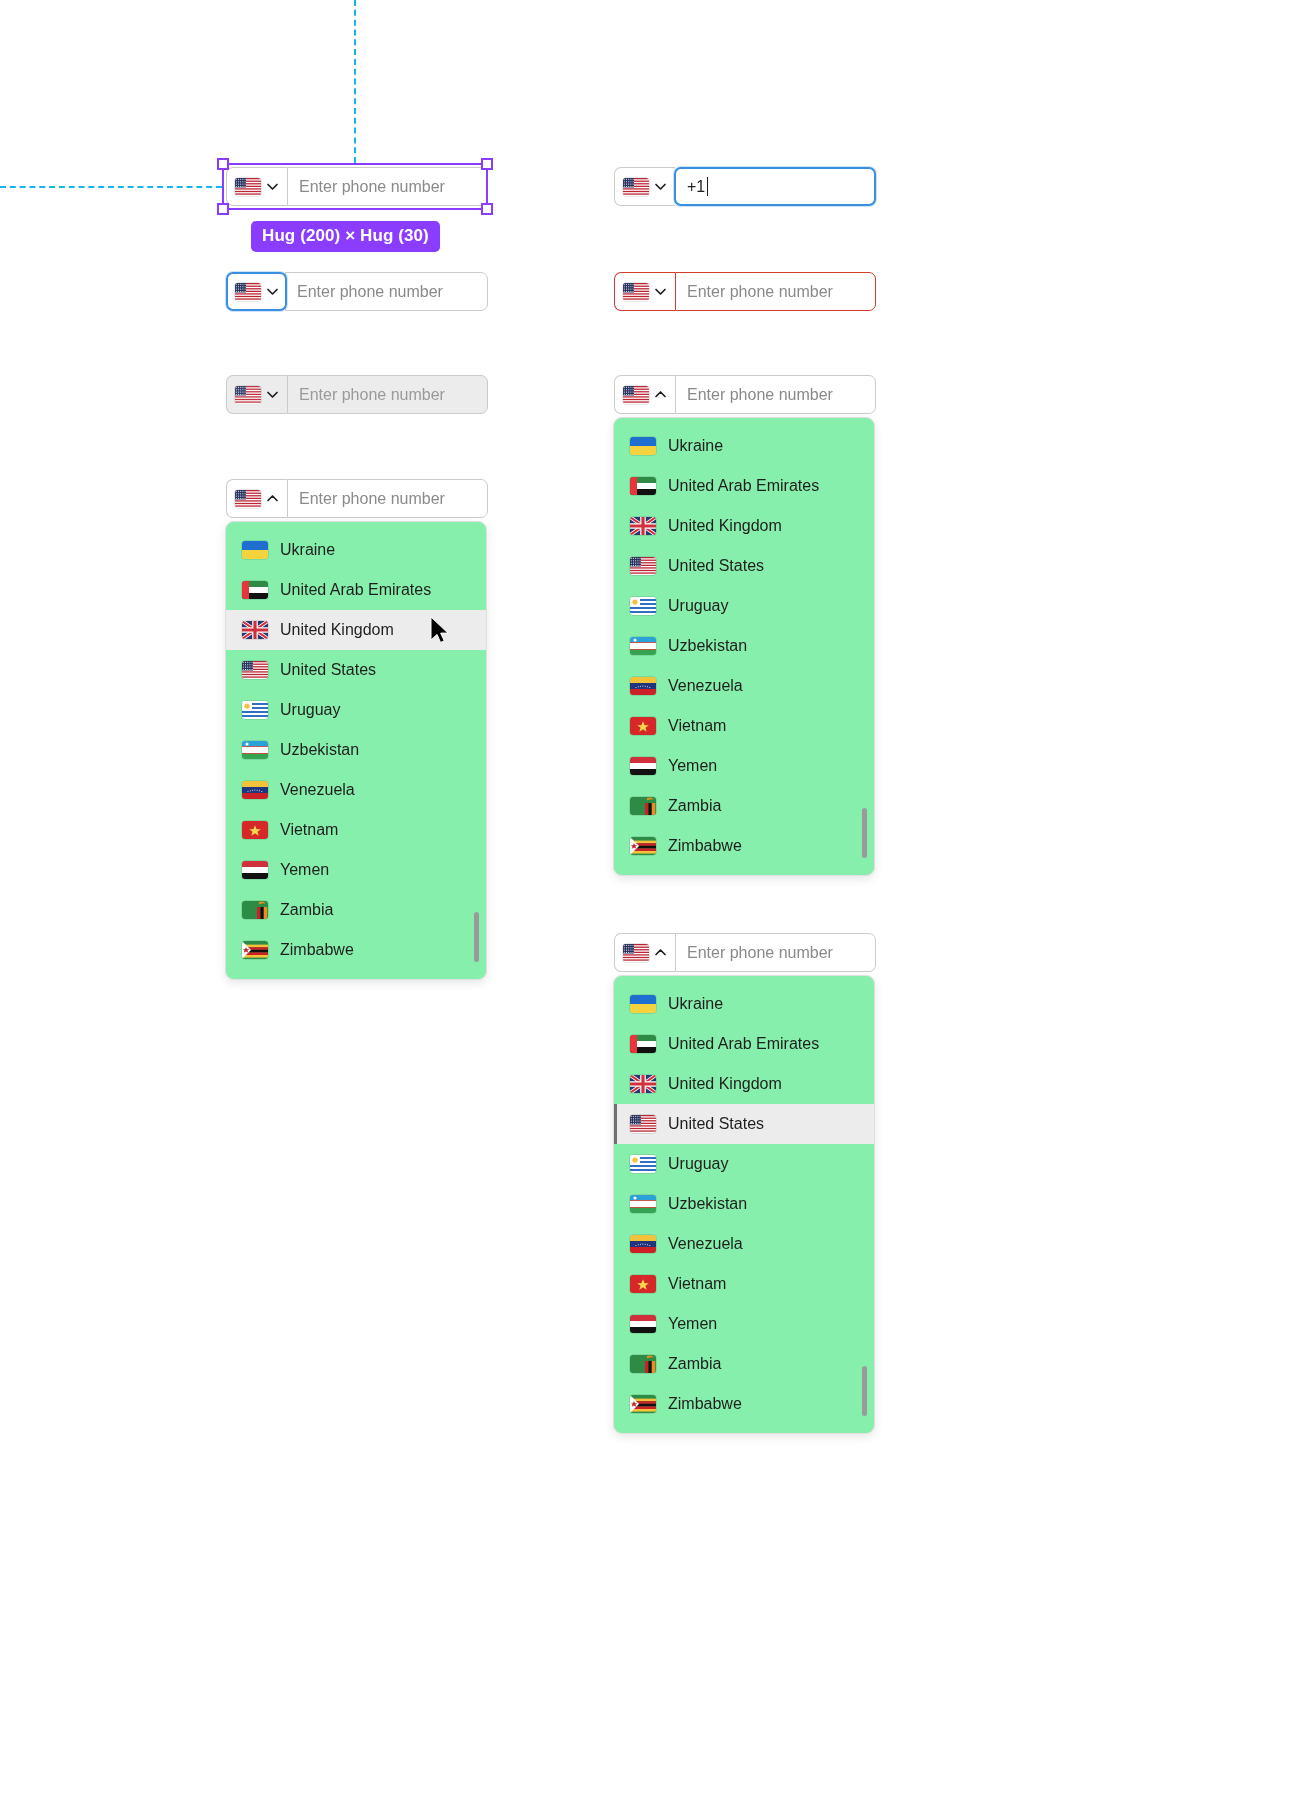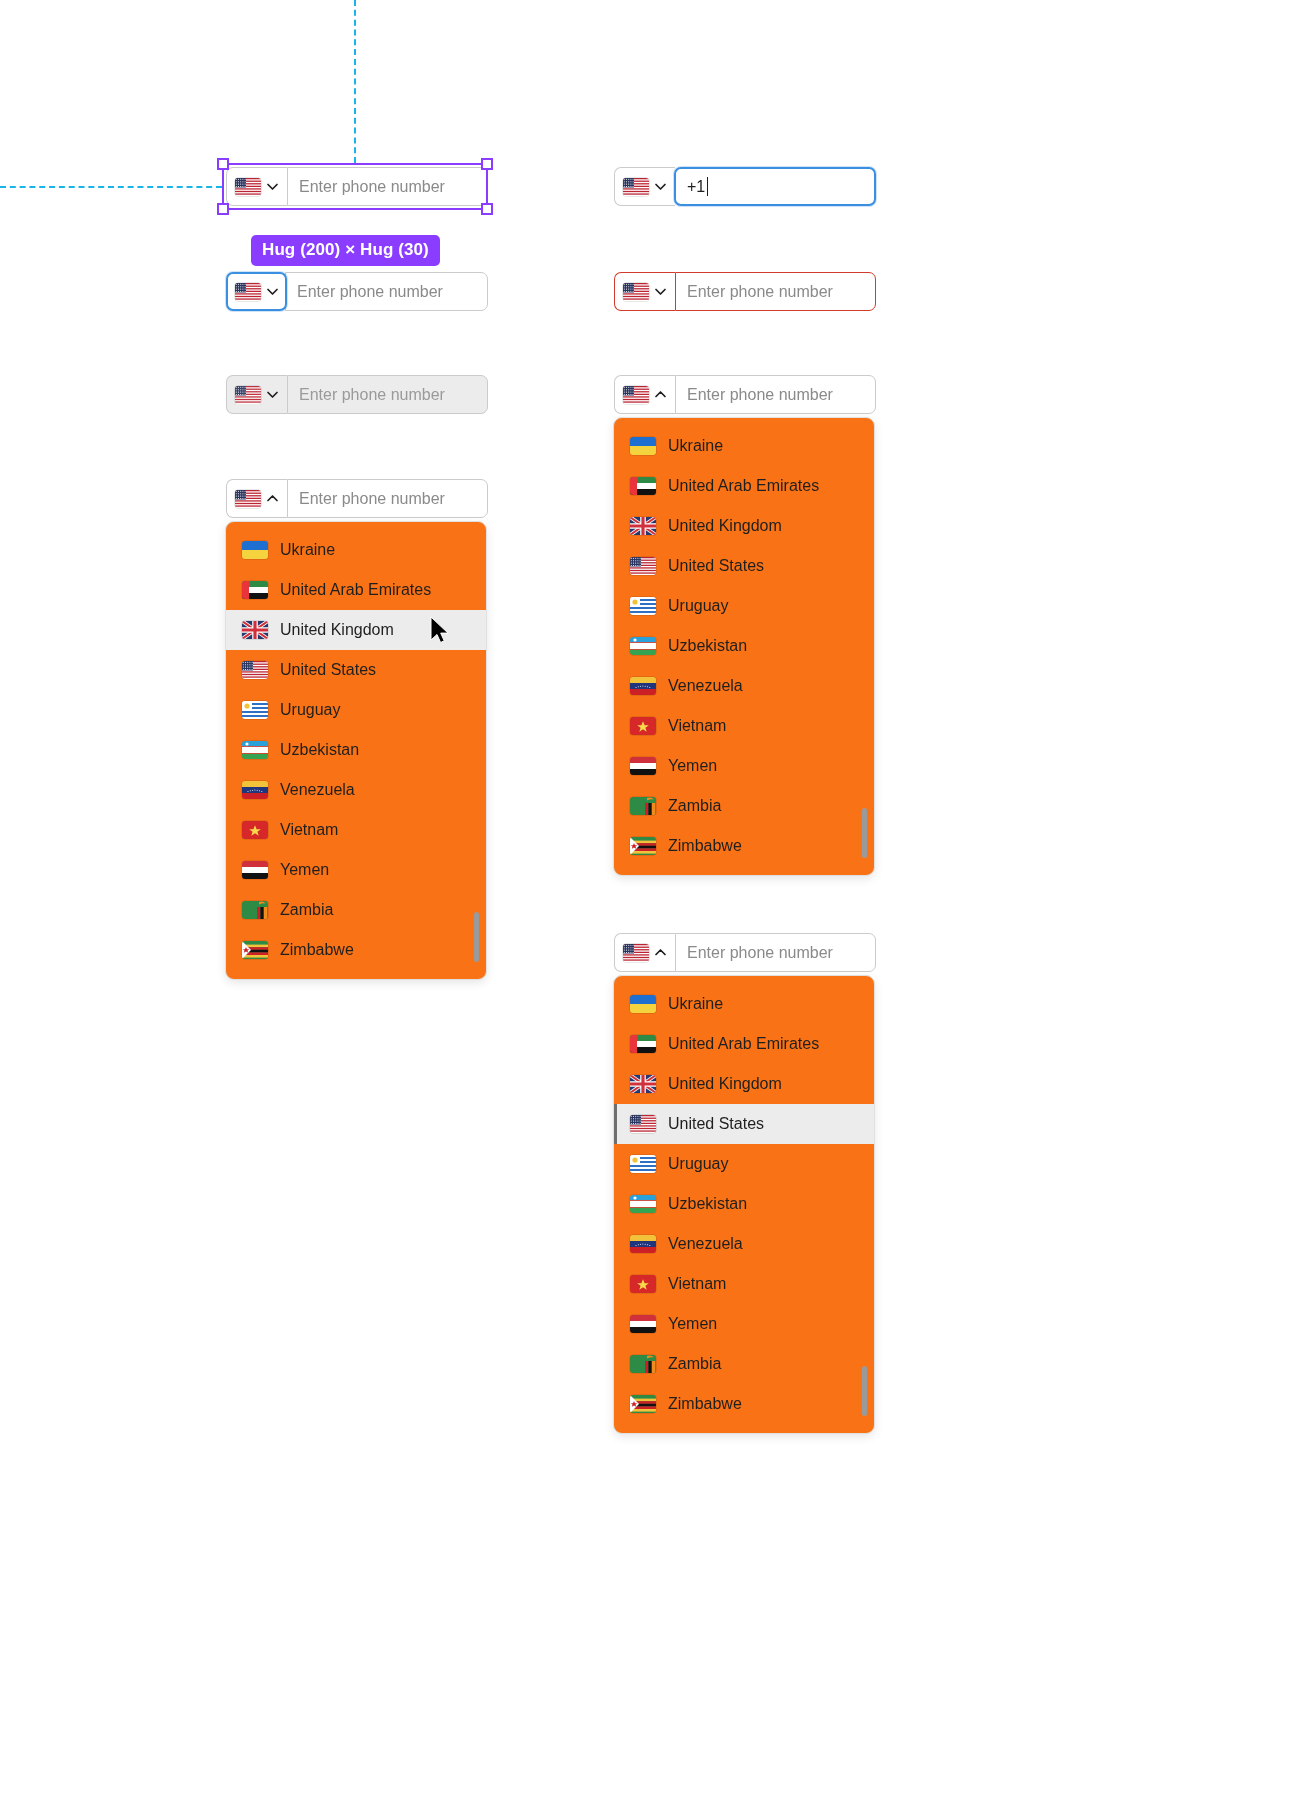--- a/index.html
+++ b/index.html
@@ -29,21 +29,21 @@
   .handle {
     position: absolute; width: 12px; height: 12px; background:#fff;
     border: 2px solid #8b3dff;
   }
   .handle.tl { left: -7px; top: -7px; }
   .handle.tr { right: -7px; top: -7px; }
   .handle.bl { left: -7px; bottom: -7px; }
   .handle.br { right: -7px; bottom: -7px; }
 
   .size-badge {
-    position: absolute; left: 251px; top: 235px;
+    position: absolute; left: 251px; top: 221px;
     background: #8b3dff; color: #fff;
     font-size: 17px; font-weight: bold;
     padding: 5px 11px 6px 11px; border-radius: 5px;
     white-space: nowrap; letter-spacing: .1px;
   }
 
   
   .phone {
     position: absolute; display: flex; align-items: stretch;
     height: 39px; width: 262px;
@@ -102,21 +102,21 @@
   .v-error .pf-select { border-color: #d03b2b; }
   .v-error .pf-input  { border-color: #d03b2b; }
 
   .v-disabled .pf-select { background: #ececec; border-color: #cbcbcb; }
   .v-disabled .pf-input  { background: #ececec; border-color: #cbcbcb; color:#9a9a9a; }
   .v-disabled .flag { opacity: .92; }
 
   
   .menu {
     position: absolute;
-    background: #f97316;
+    background: #86efac;
     border: 1px solid #e0e0e0;
     border-radius: 9px;
     box-shadow: 0 3px 10px rgba(0,0,0,.10);
     padding: 8px 0 9px 0;
     overflow: hidden;
   }
   .menu-row {
     display: flex; align-items: center; gap: 12px;
     height: 40px; padding: 0 16px;
     font-size: 16px; color: #1f1f1f;

